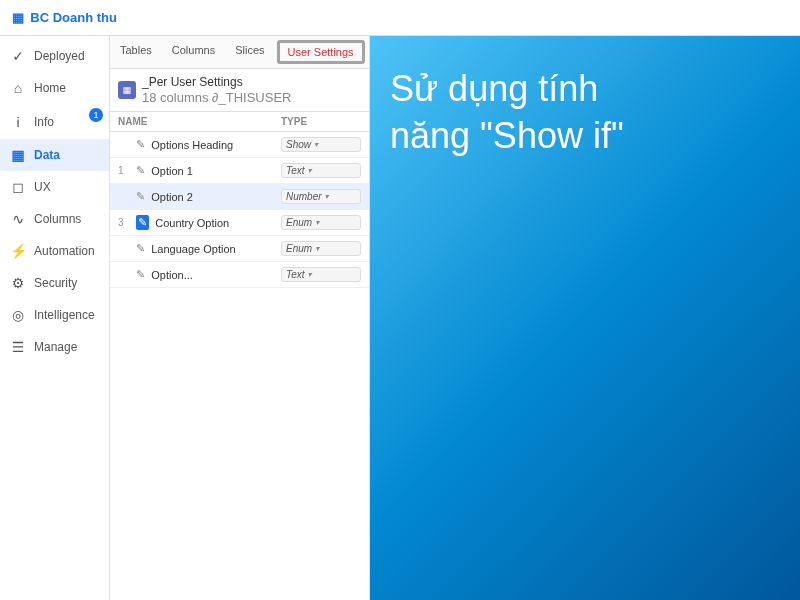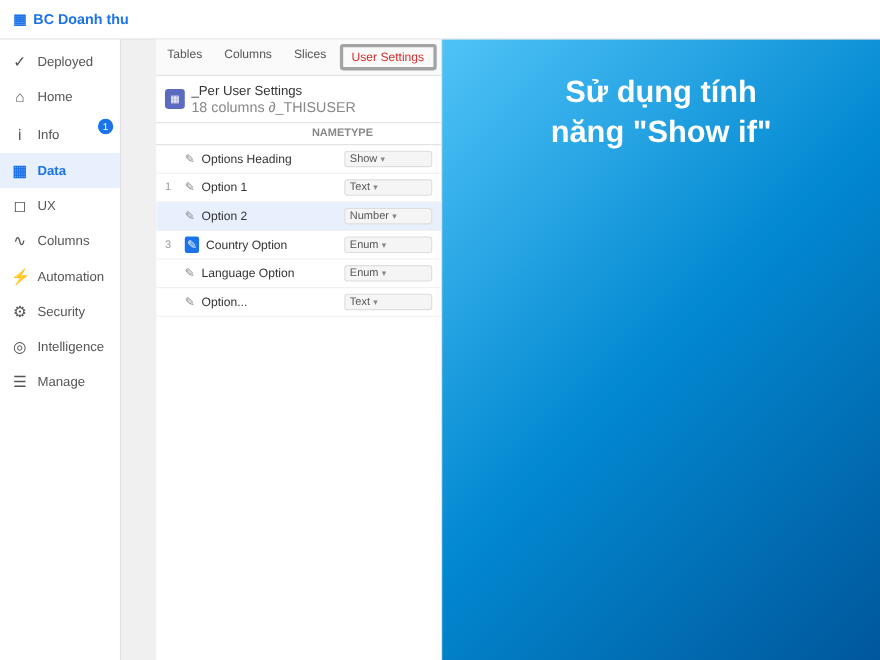--- a/index.html
+++ b/index.html
@@ -78,21 +78,20 @@
 
     
     .center-panel {
       width: 260px;
       background: #fff;
       border-right: 1px solid #e0e0e0;
       display: flex;
       flex-direction: column;
       flex-shrink: 0;
       overflow: hidden;
-      margin-left: 32px;
     }
     .tab-bar {
       display: flex;
       border-bottom: 1px solid #e0e0e0;
       font-size: 11px;
       background: #fafafa;
     }
     .tab-item {
       padding: 8px 10px;
       cursor: pointer;
@@ -129,21 +128,21 @@
     .table-meta { font-size: 13px; color: #888; margin-top: 1px; }
     .col-headers {
       display: flex;
       padding: 4px 8px;
       font-size: 10px;
       font-weight: 700;
       color: #888;
       border-bottom: 1px solid #e0e0e0;
       text-transform: uppercase;
     }
-    .col-name { flex: 1; text-align: right; }
+    .col-name { flex: 1; }
     .col-type { width: 80px; }
     .table-rows { overflow-y: auto; flex: 1; }
     .table-row {
       display: flex;
       align-items: center;
       padding: 5px 8px;
       border-bottom: 1px solid #f0f0f0;
       font-size: 11px;
       cursor: pointer;
     }
@@ -176,40 +175,40 @@
     .type-dropdown {
       background: #f5f5f5;
       border: 1px solid #ddd;
       border-radius: 3px;
       padding: 1px 4px;
       font-size: 10px;
       display: flex;
       align-items: center;
       gap: 3px;
       width: 100%;
+      font-style: italic;
     }
     .dropdown-arrow { font-size: 8px; color: #888; }
 
     
     .right-section {
       flex: 1;
       display: flex;
       flex-direction: column;
       background: linear-gradient(135deg, #4fc3f7 0%, #0288d1 50%, #01579b 100%);
       position: relative;
     }
     .right-text-overlay {
       padding: 30px 20px;
       color: white;
     }
     .right-heading {
-      font-size: 28px;
-      font-weight: 700;
+      font-size: 36px;
+      font-weight: 400;
       line-height: 1.3;
-      text-align: center;
     }
   </style>
 </head>
 <body>
 
 <div class="top-bar">
   <div class="top-bar-logo">
     <span>▦</span>
     <span>BC Doanh thu</span>
   </div>

